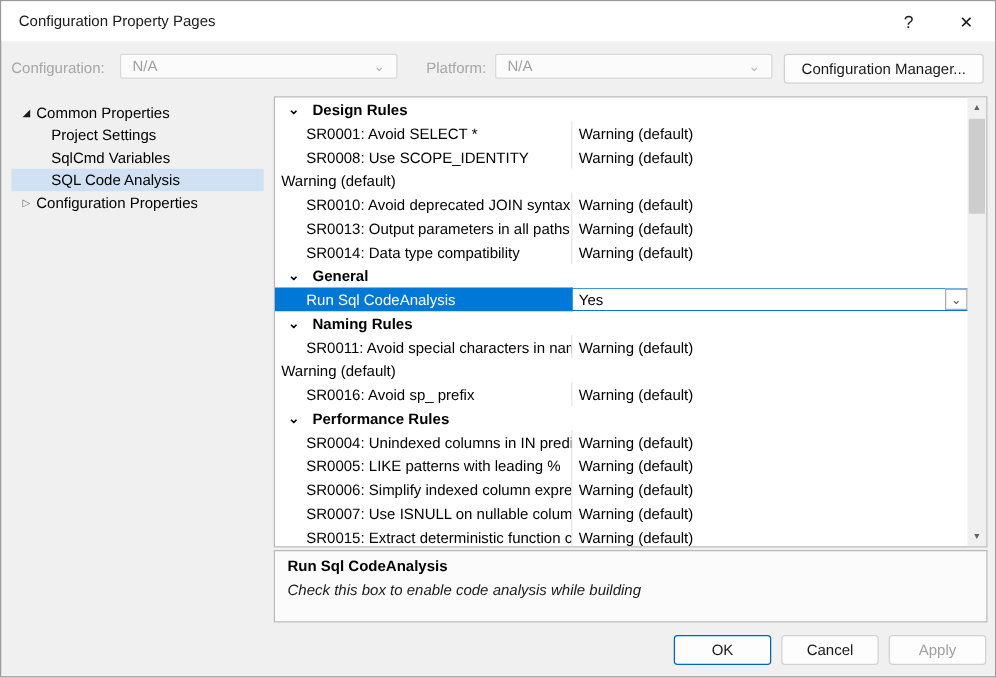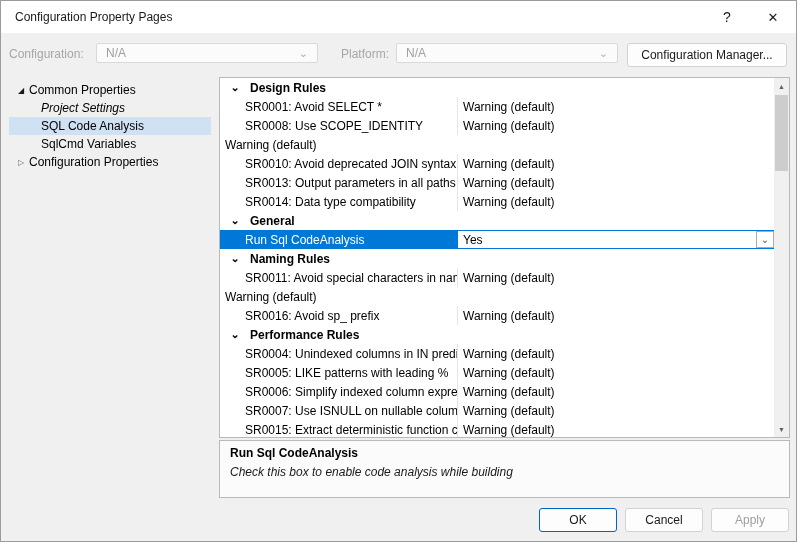--- a/index.html
+++ b/index.html
@@ -88,31 +88,31 @@
     <span>N/A</span>
     <span class="chev">⌄</span>
   </div>
   <button class="btn btn-cfgmgr">Configuration Manager...</button>
 
   <div class="tree">
       <div class="tree-item" style="padding-left: 4px;">
         <span class="tree-glyph">◢</span>
         <span class="tree-label">Common Properties</span>
       </div>
-      <div class="tree-item" style="padding-left: 16px; font-style: italic;">
+      <div class="tree-item" style="padding-left: 16px;">
         <span class="tree-glyph"></span>
         <span class="tree-label">Project Settings</span>
+      </div>
+      <div class="tree-item" style="padding-left: 16px;">
+        <span class="tree-glyph"></span>
+        <span class="tree-label">SqlCmd Variables</span>
       </div>
       <div class="tree-item selected" style="padding-left: 16px;">
         <span class="tree-glyph"></span>
         <span class="tree-label">SQL Code Analysis</span>
-      </div>
-      <div class="tree-item" style="padding-left: 16px;">
-        <span class="tree-glyph"></span>
-        <span class="tree-label">SqlCmd Variables</span>
       </div>
       <div class="tree-item" style="padding-left: 4px;">
         <span class="tree-glyph collapsed">▷</span>
         <span class="tree-label">Configuration Properties</span>
       </div>
     </div>
 
   <div class="rightpanel">
     <div class="grid">
       <div class="grid-rows">

